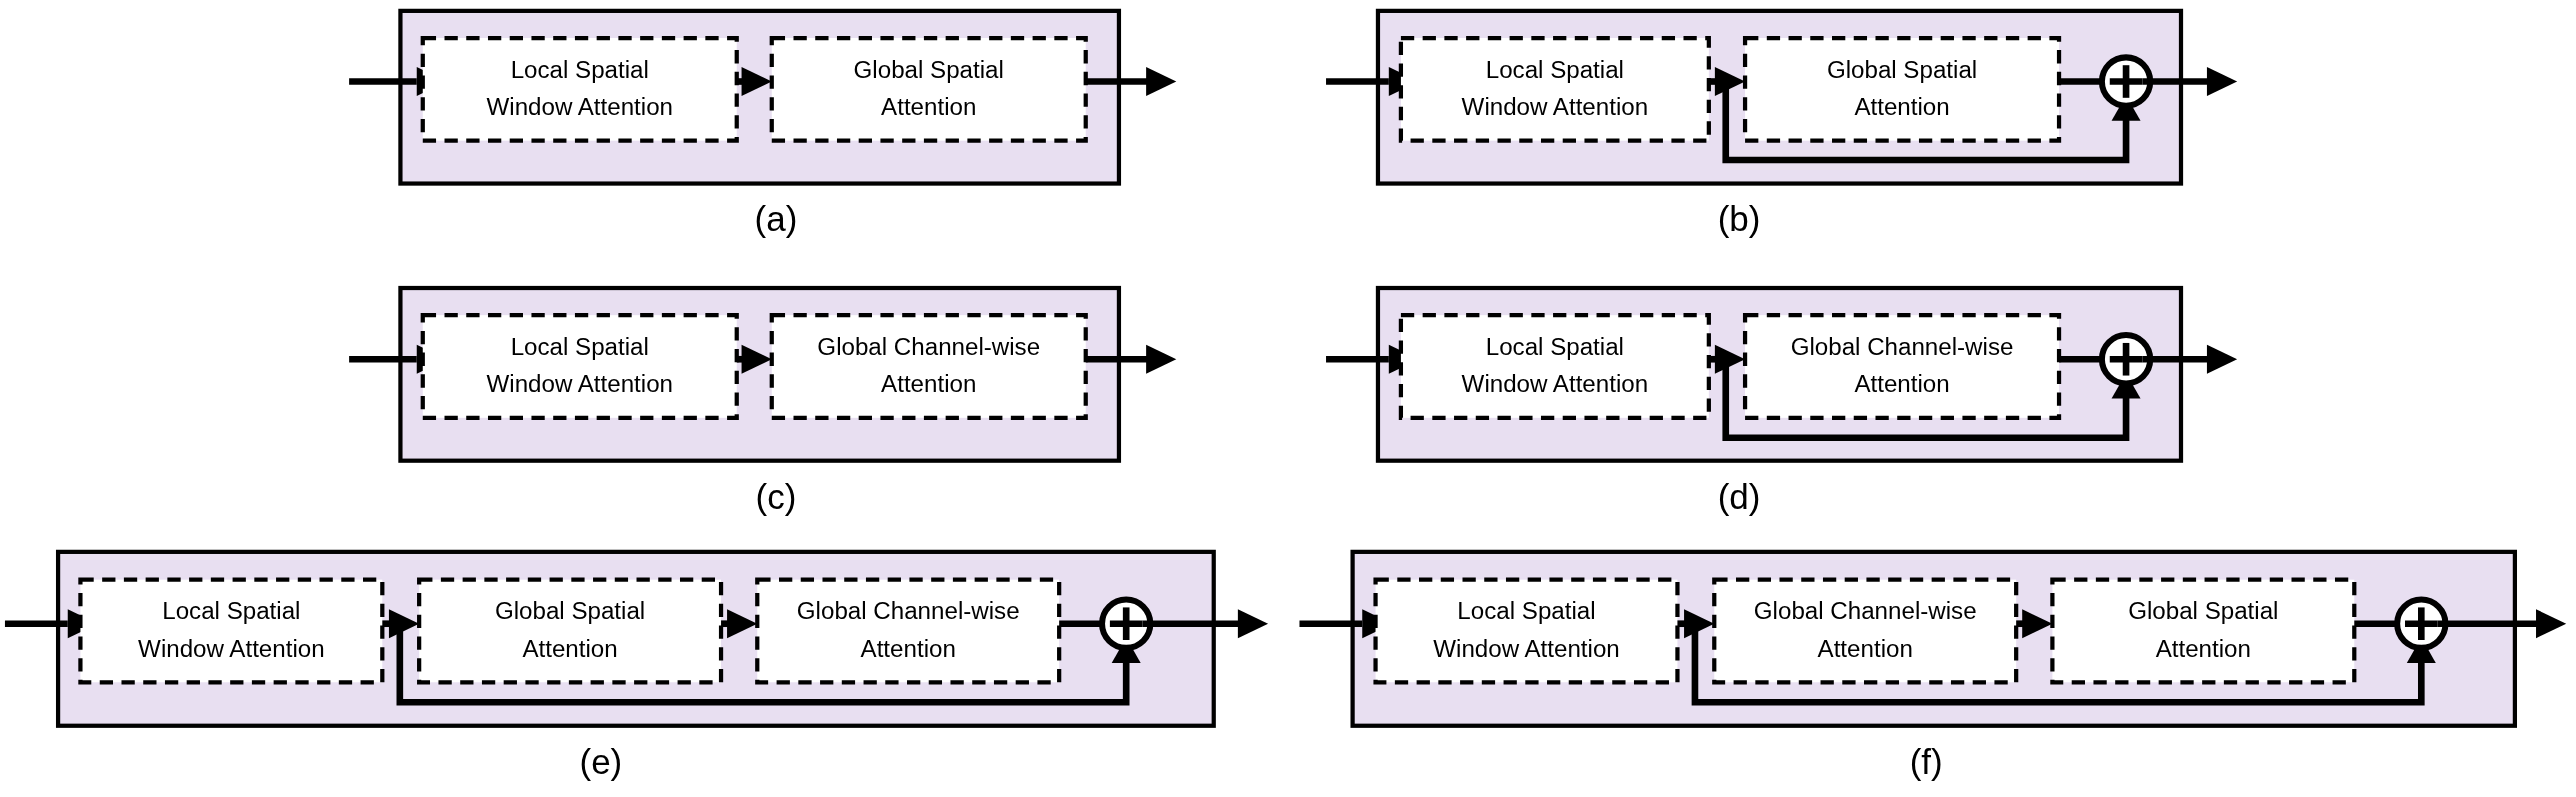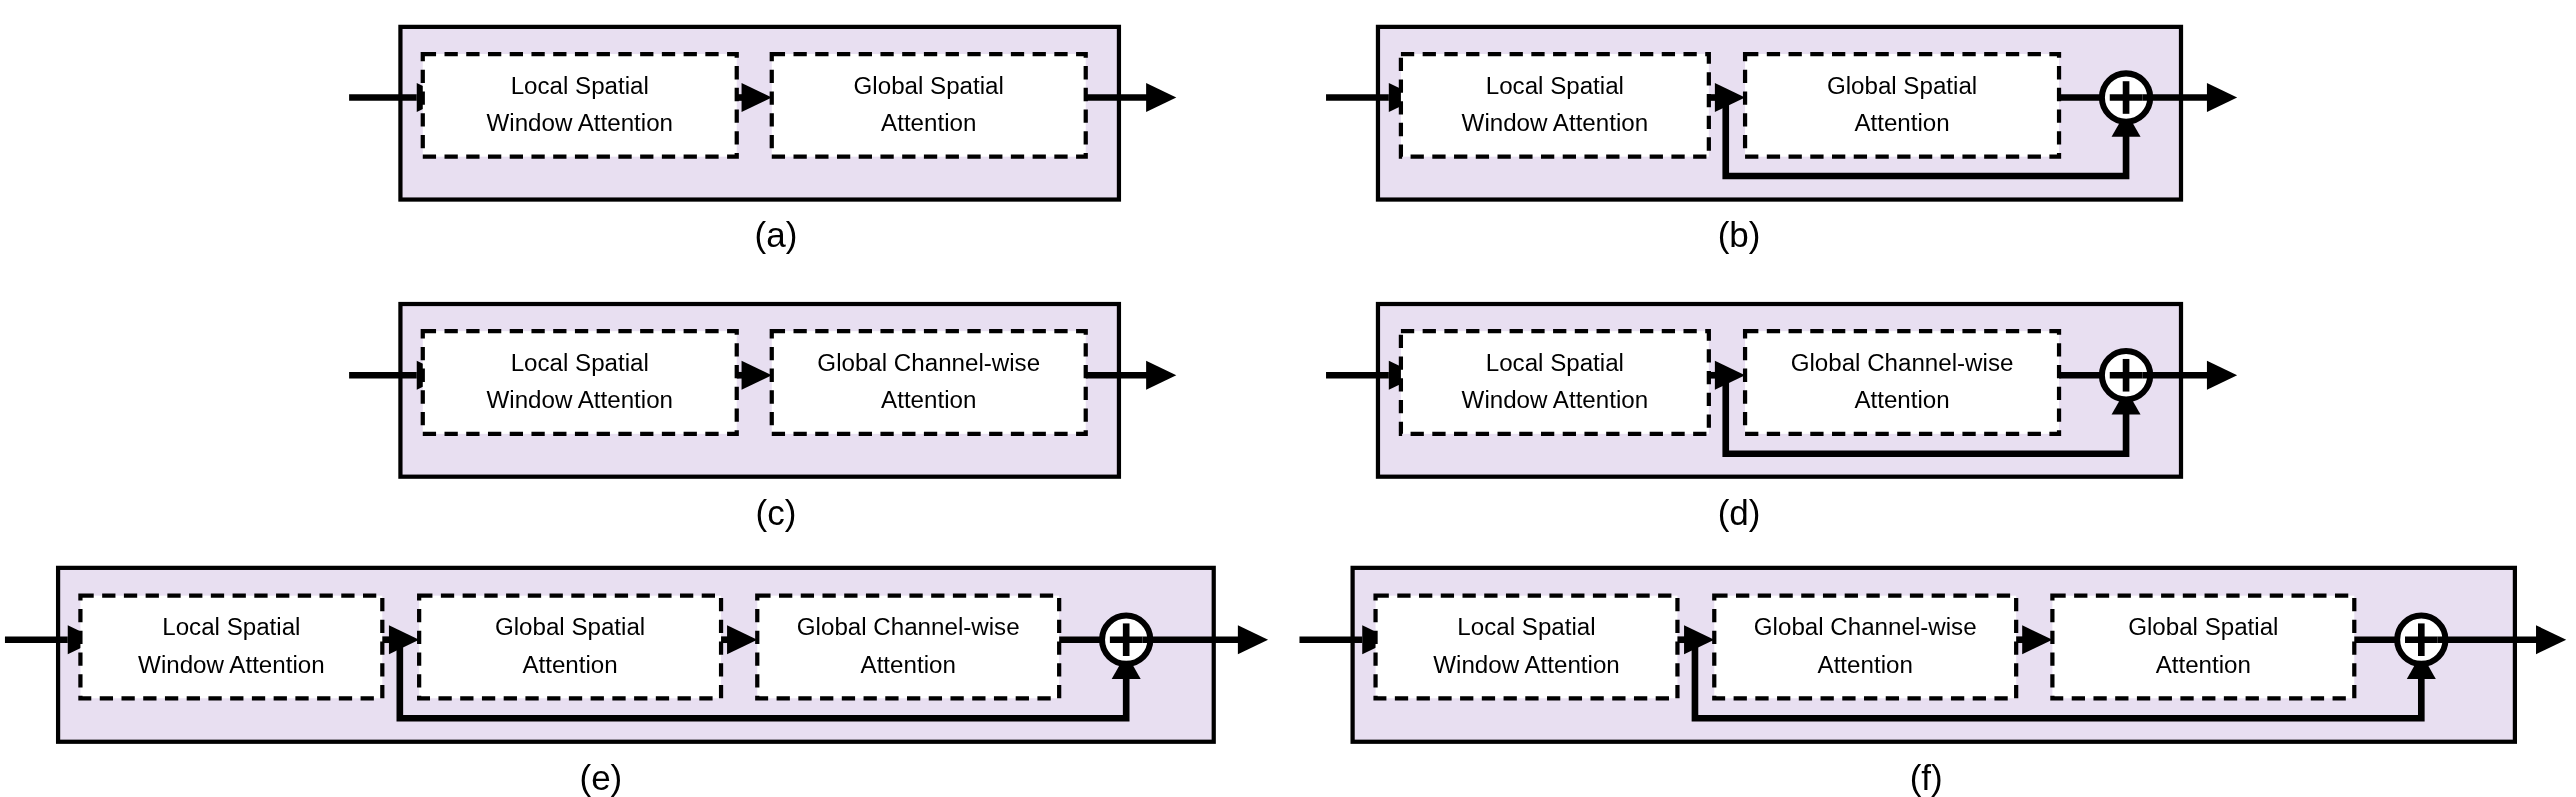--- a/index.html
+++ b/index.html
@@ -11,21 +11,20 @@
     width: 2576px;
     height: 797px;
     font-family: "Liberation Sans", sans-serif;
     overflow: hidden;
   }
   #figure-root {
     position: relative;
     width: 2576px;
     height: 701px;
     background: #ffffff;
-    margin-top: 16px;
   }
   svg#diagram {
     display: block;
     width: 2576px;
     height: 797px;
   }
   .panel-bg {
     stroke-width: 7;
     stroke-linejoin: miter;
   }

